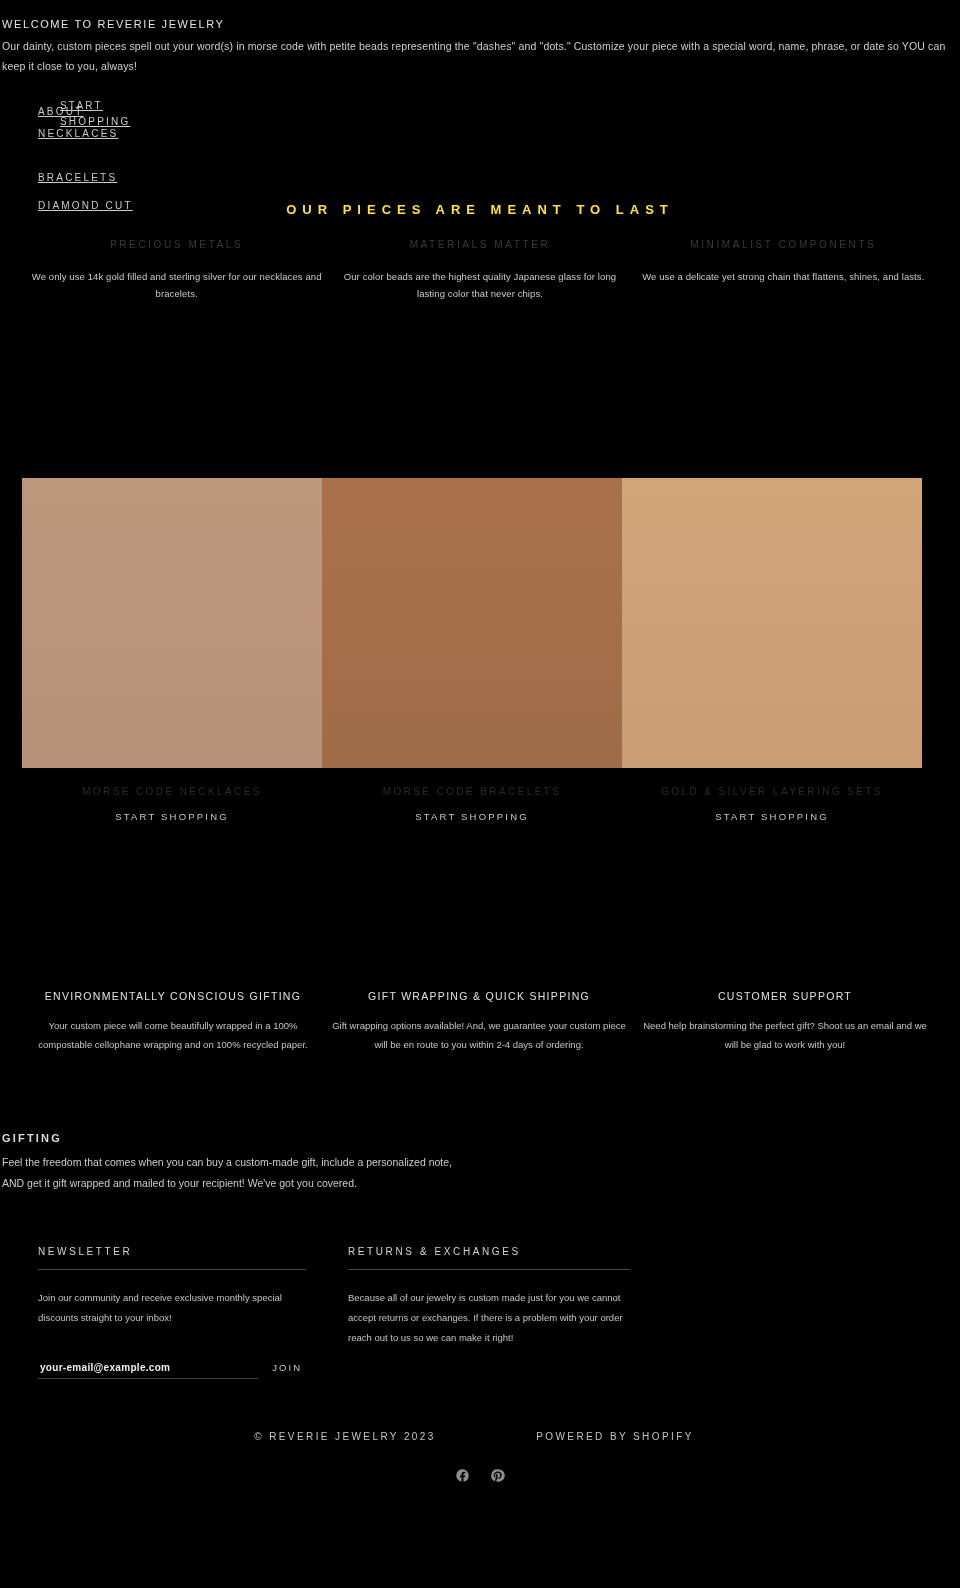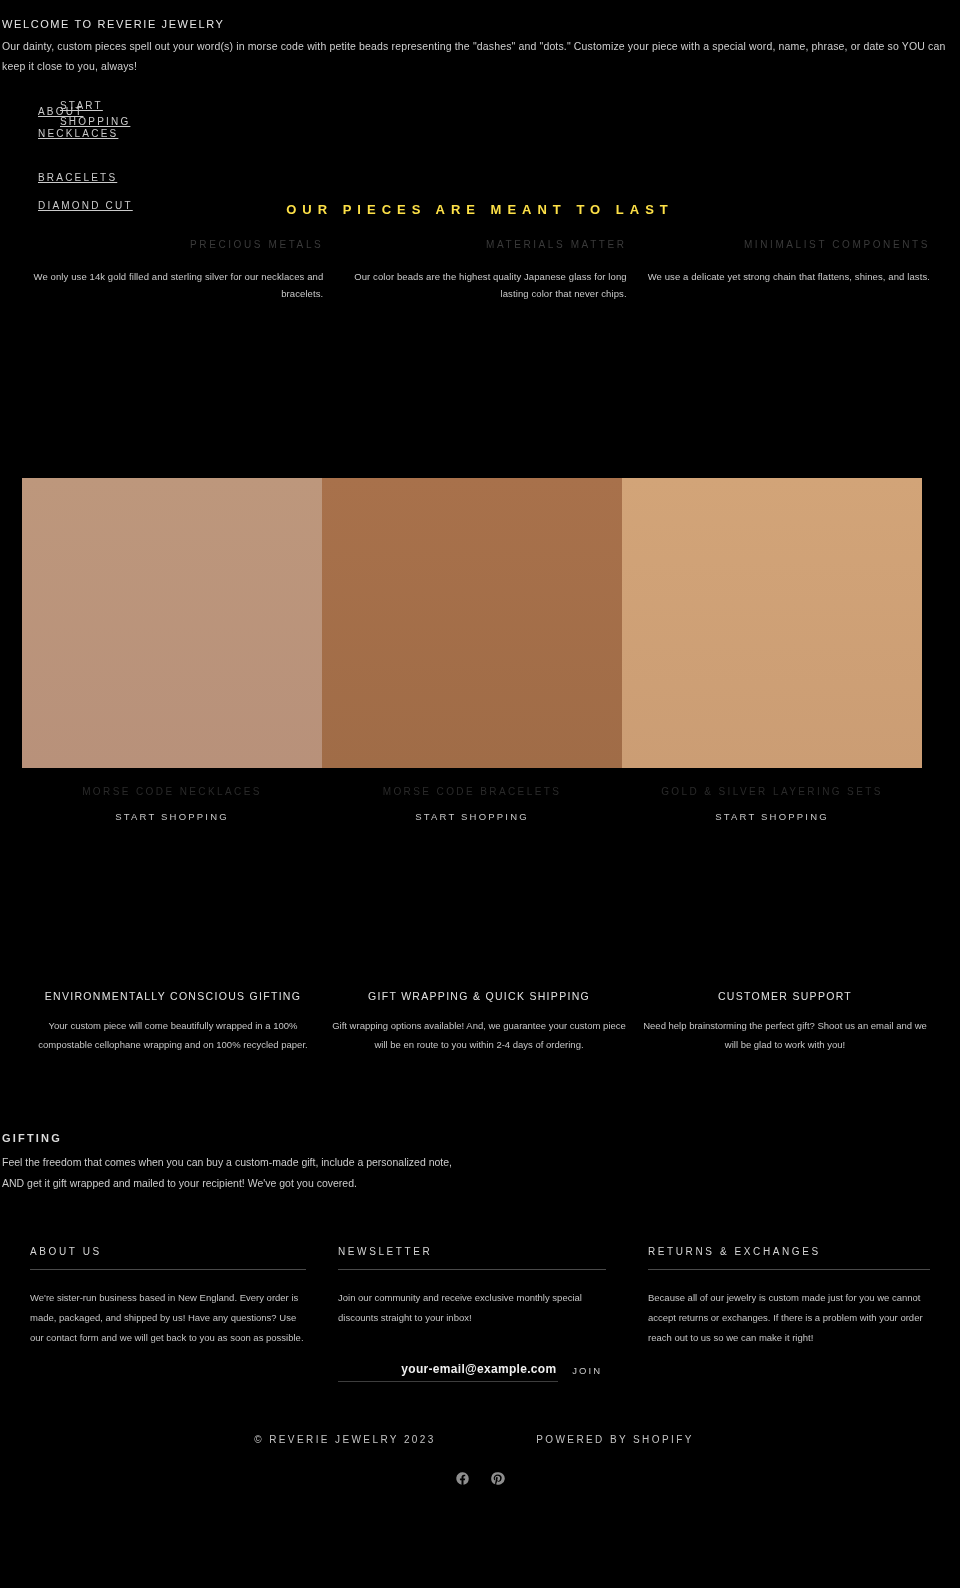--- a/index.html
+++ b/index.html
@@ -54,21 +54,21 @@
     letter-spacing:6px;
     color:#fde047;
     padding:8px 0 22px 0;
   }
   .pieces-cols {
     display:flex;
     justify-content:space-between;
     padding:0 30px;
     gap:10px;
   }
-  .pieces-col { width:300px; text-align:right; }
+  .pieces-col { width:300px; text-align:center; }
   .pieces-col-title {
     font-size:10px;
     letter-spacing:2.6px;
     color:#3a3a3a;
     margin-bottom:18px;
   }
   .pieces-col-body {
     font-size:9.5px;
     line-height:17px;
     color:#cacaca;
@@ -160,26 +160,25 @@
     margin-top:30px;
     gap:10px;
   }
   .email-input {
     flex:1;
     background:transparent;
     border:none;
     border-bottom:1px solid #3d3d3d;
     color:#efefef;
     font-family:"Liberation Sans", sans-serif;
-    font-size:12px;
+    font-size:10px;
     font-weight:bold;
     letter-spacing:0.3px;
     padding:4px 2px 5px 2px;
     outline:none;
-    text-align:right;
   }
   .email-input::placeholder { color:#efefef; opacity:1; }
   .join-btn {
     background:transparent;
     border:none;
     color:#c9c9c9;
     font-family:"Liberation Sans", sans-serif;
     font-size:9.5px;
     letter-spacing:2px;
     padding:4px 4px 6px 4px;
@@ -276,25 +275,20 @@
     <div class="benefit-body">Need help brainstorming the perfect gift? Shoot us an email and we will be glad to work with you!</div>
   </div>
 </section>
 
 <section class="gifting">
   <h2 class="gifting-title">GIFTING</h2>
   <p class="gifting-body">Feel the freedom that comes when you can buy a custom-made gift, include a personalized note, AND get it gift wrapped and mailed to your recipient! We've got you covered.</p>
 </section>
 
 <footer class="footer">
-  <div class="fcol">
-    <div class="fcol-title">ABOUT US</div>
-    <div class="fcol-rule"></div>
-    <div class="fcol-body">We're sister-run business based in New England. Every order is made, packaged, and shipped by us! Have any questions? Use our contact form and we will get back to you as soon as possible.</div>
-  </div>
 
   <div class="fcol mid">
     <div class="fcol-title">NEWSLETTER</div>
     <div class="fcol-rule"></div>
     <div class="fcol-body">Join our community and receive exclusive monthly special discounts straight to your inbox!</div>
     <div class="newsletter-form">
       <input class="email-input" type="email" placeholder="your-email@example.com" style="">
       <button class="join-btn">JOIN</button>
     </div>
   </div>

